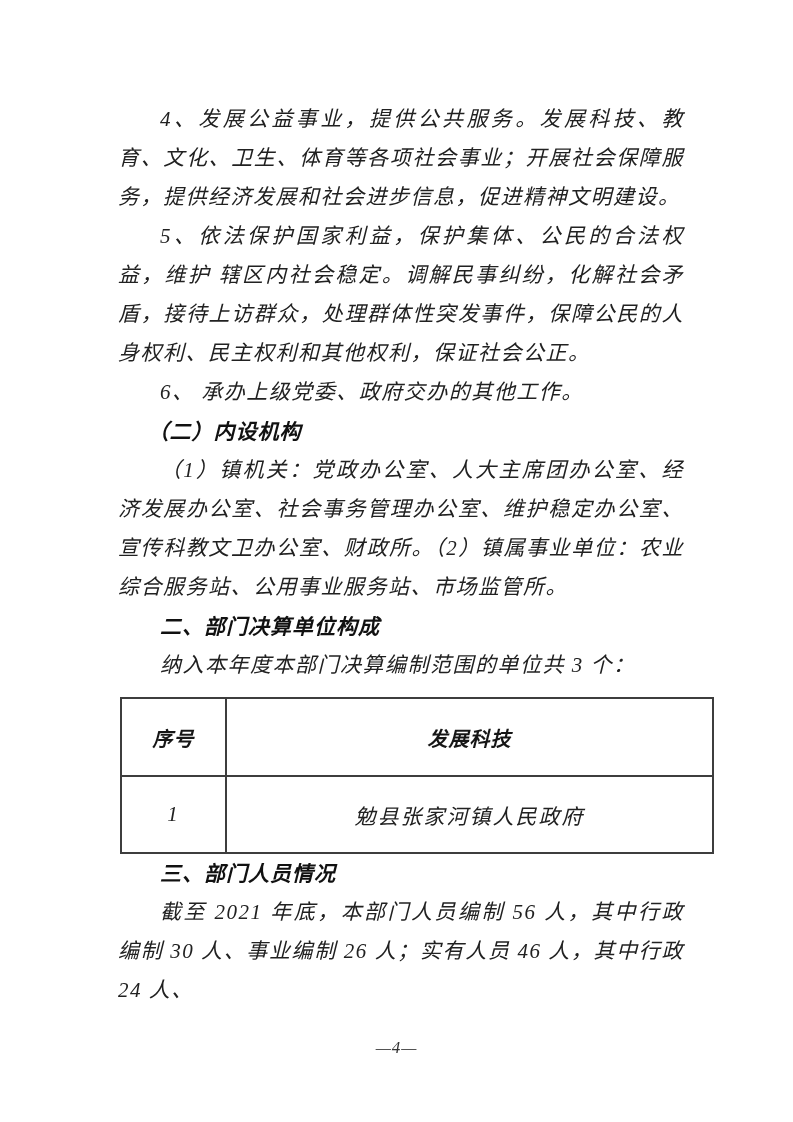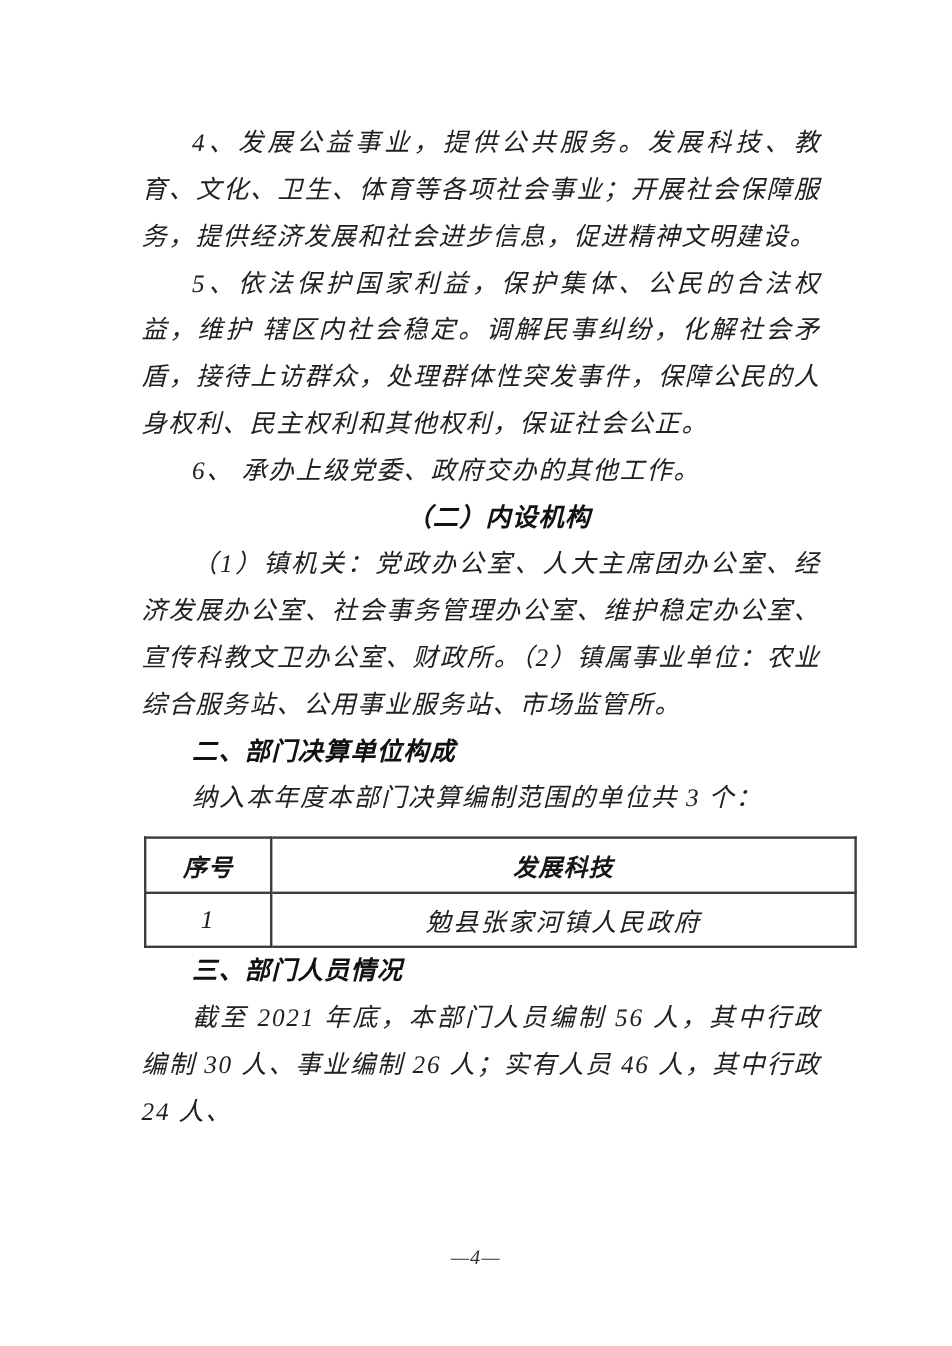--- a/index.html
+++ b/index.html
@@ -21,21 +21,21 @@
   }
   p.body-para {
     margin: 0;
     font-size: 21px;
     line-height: 39px;
     letter-spacing: 1.5px;
     text-align: justify;
     text-indent: 2em;
   }
   .mt8  { margin-top: 8px; }
-  .mt6  { margin-top: 6px; text-align: center; }
+  .mt6  { margin-top: 6px; }
   .mt4  { margin-top: 4px; }
   .heading {
     margin: 0;
     font-family: "Liberation Sans", "DejaVu Sans", sans-serif;
     font-weight: bold;
     font-size: 21px;
     line-height: 39px;
     letter-spacing: 1px;
     color: #111111;
     text-indent: 2em;
@@ -45,21 +45,21 @@
     margin-top: 12px;
     margin-left: 2px;
     width: 592px;
     border-collapse: collapse;
     table-layout: fixed;
   }
   table.units th, table.units td {
     border: 2px solid #3d3d3d;
     text-align: center;
     vertical-align: middle;
-    padding: 0;
+    padding: 16px;
   }
   table.units th {
     height: 44px;
     font-family: "Liberation Sans", "DejaVu Sans", sans-serif;
     font-weight: bold;
     font-size: 20px;
     letter-spacing: 1px;
     color: #161616;
   }
   table.units td {

